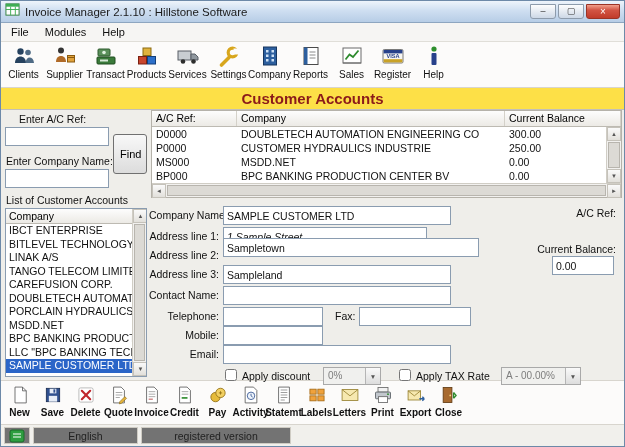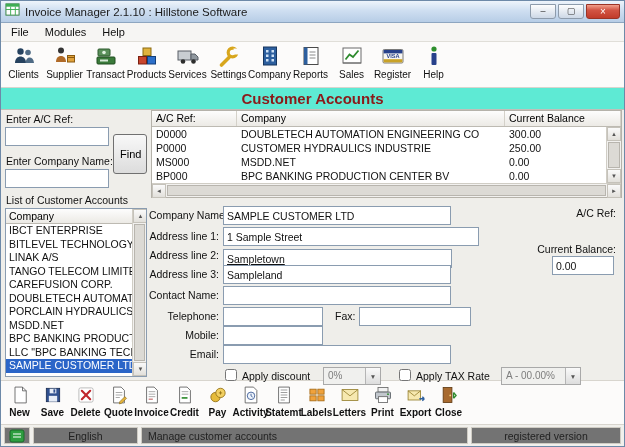--- a/index.html
+++ b/index.html
@@ -20,21 +20,21 @@
   .menubar { height:19px; flex:0 0 19px; background:#f6f5f3; border-bottom:1px solid #e0ded8; display:flex; align-items:center; padding-left:2px; }
   .menu-item { font-size:11px; padding:2px 8px; color:#111; cursor:default; }
 
   
   .toolbar { height:46px; flex:0 0 46px; background:#fcfbfa; border-bottom:1px solid #d8d5ce; display:flex; align-items:flex-end; padding:1px 2px; }
   .tbtn { width:41px; height:44px; display:flex; flex-direction:column; align-items:center; padding-top:1px; cursor:default; }
   .ticon { height:26px; display:flex; align-items:center; justify-content:center; }
   .tlabel { font-size:10px; color:#111; white-space:nowrap; }
 
   
-  .heading { height:22px; flex:0 0 22px; background:#5eead4; border-bottom:1px solid #c2bfb8; display:flex; align-items:center; justify-content:center; }
+  .heading { height:22px; flex:0 0 22px; background:#fde047; border-bottom:1px solid #c2bfb8; display:flex; align-items:center; justify-content:center; }
   .heading span { font-size:15px; font-weight:bold; color:#8b1a1a; }
 
   
   .content { position:relative; flex:1 1 auto; background:#efeeea; }
   .panel-label { position:absolute; font-size:10.5px; color:#111; white-space:nowrap; }
   .tf { position:absolute; height:19px; border:1px solid #8a9cb0; background:#fff; font-size:10.5px; padding:0 3px; font-family:inherit; color:#111; }
   .find-btn { position:absolute; left:112px; top:24px; width:34px; height:40px; border:1px solid #707070; border-radius:3px;
     background:linear-gradient(#f8f8f8,#dcdcdc); font-size:11px; font-family:inherit; }
 
   
@@ -233,21 +233,21 @@
       <span class="tlabel">Help</span>
     </div>
   </div>
 
   <div class="heading">
     <span>Customer Accounts</span>
   </div>
 
   <div class="content">
 
-    <span class="panel-label" style="left:5px;top:3px;">Enter A/C Ref:</span>
+    <span class="panel-label" style="left:18px;top:3px;">Enter A/C Ref:</span>
     <input class="tf" style="left: 4px; top: 17px; width: 104px;">
     <span class="panel-label" style="left:5px;top:45px;">Enter Company Name:</span>
     <input class="tf" style="left: 4px; top: 59px; width: 104px;">
     <button class="find-btn">Find</button>
     <span class="panel-label" style="left:5px;top:84px;">List of Customer Accounts</span>
 
     <div class="listbox">
       <div class="list-header">Company</div>
       <div>
 
@@ -322,23 +322,23 @@
         <span class="sb-thumb"></span>
         <span class="sb-btn">►</span>
       </div>
     </div>
 
     <span class="flabel" style="top:99px;">Company Name:</span>
     <input class="tf" style="left: 222px; top: 96px; width: 228px;" value="SAMPLE CUSTOMER LTD">
     <span class="rlabel" style="top:97px;">A/C Ref:</span>
 
     <span class="flabel" style="top:120px;">Address line 1:</span>
-    <input class="tf" style="left: 222px; top: 117px; width: 256px;" value="1 Sample Street">
+    <input class="tf" style="left: 222px; top: 117px; width: 204px; font-style: italic;" value="1 Sample Street">
     <span class="flabel" style="top:139px;">Address line 2:</span>
-    <input class="tf" style="left: 222px; top: 139px; width: 229px; text-decoration: underline;" value="Sampletown">
+    <input class="tf" style="left: 222px; top: 128px; width: 256px;" value="Sampletown">
     <span class="flabel" style="top:158px;">Address line 3:</span>
     <input class="tf" style="left: 222px; top: 155px; width: 228px;" value="Sampleland">
 
     <span class="rlabel" style="top:133px;">Current Balance:</span>
     <input class="tf" style="right: 10px; top: 146px; width: 62px; left: auto;" value="0.00">
 
     <span class="flabel" style="top:179px;">Contact Name:</span>
     <input class="tf" style="left: 222px; top: 176px; width: 228px;" value="">
 
     <span class="flabel" style="top:200px;">Telephone:</span>
@@ -511,17 +511,16 @@
   </div>
 
   <div class="statusbar">
     <span class="scell icon">
         <svg width="16" height="14" viewBox="0 0 16 14">
           <rect x="1" y="1" width="14" height="12" rx="2" fill="#2e9e40" stroke="#1c6b2a"></rect>
           <path d="M4 5h8M4 8h8" stroke="#fff" stroke-width="1.2"></path>
         </svg>
       </span>
     <span class="scell lang">English</span>
-    <span class="scell msg">Manage customer accounts</span>
     <span class="scell ver">registered version</span>
   </div>
 
 </div>
 
 </body></html>

